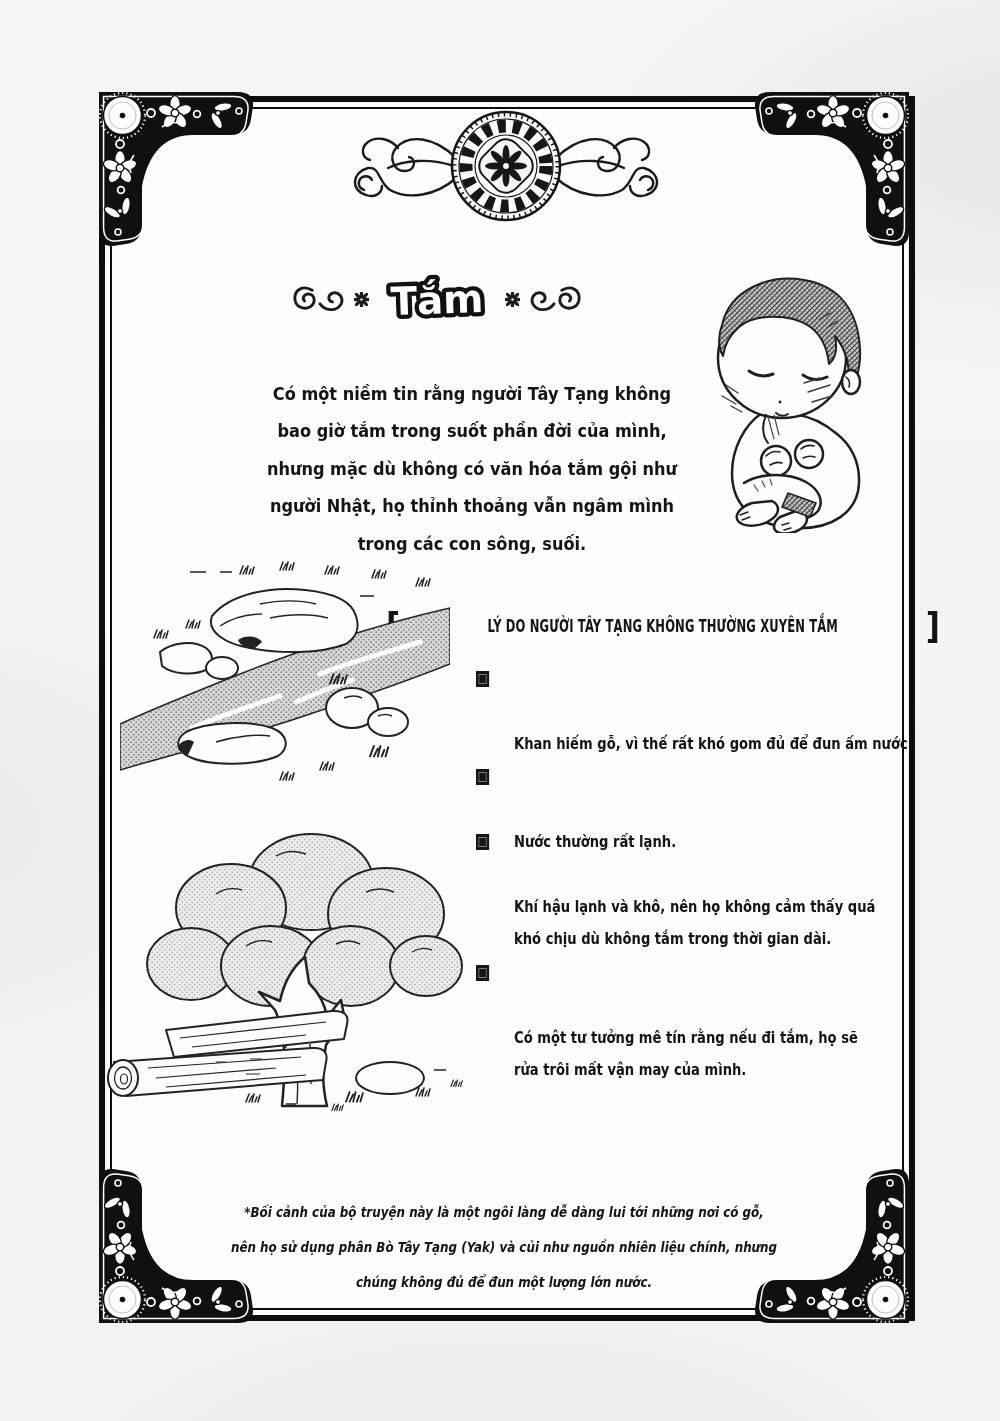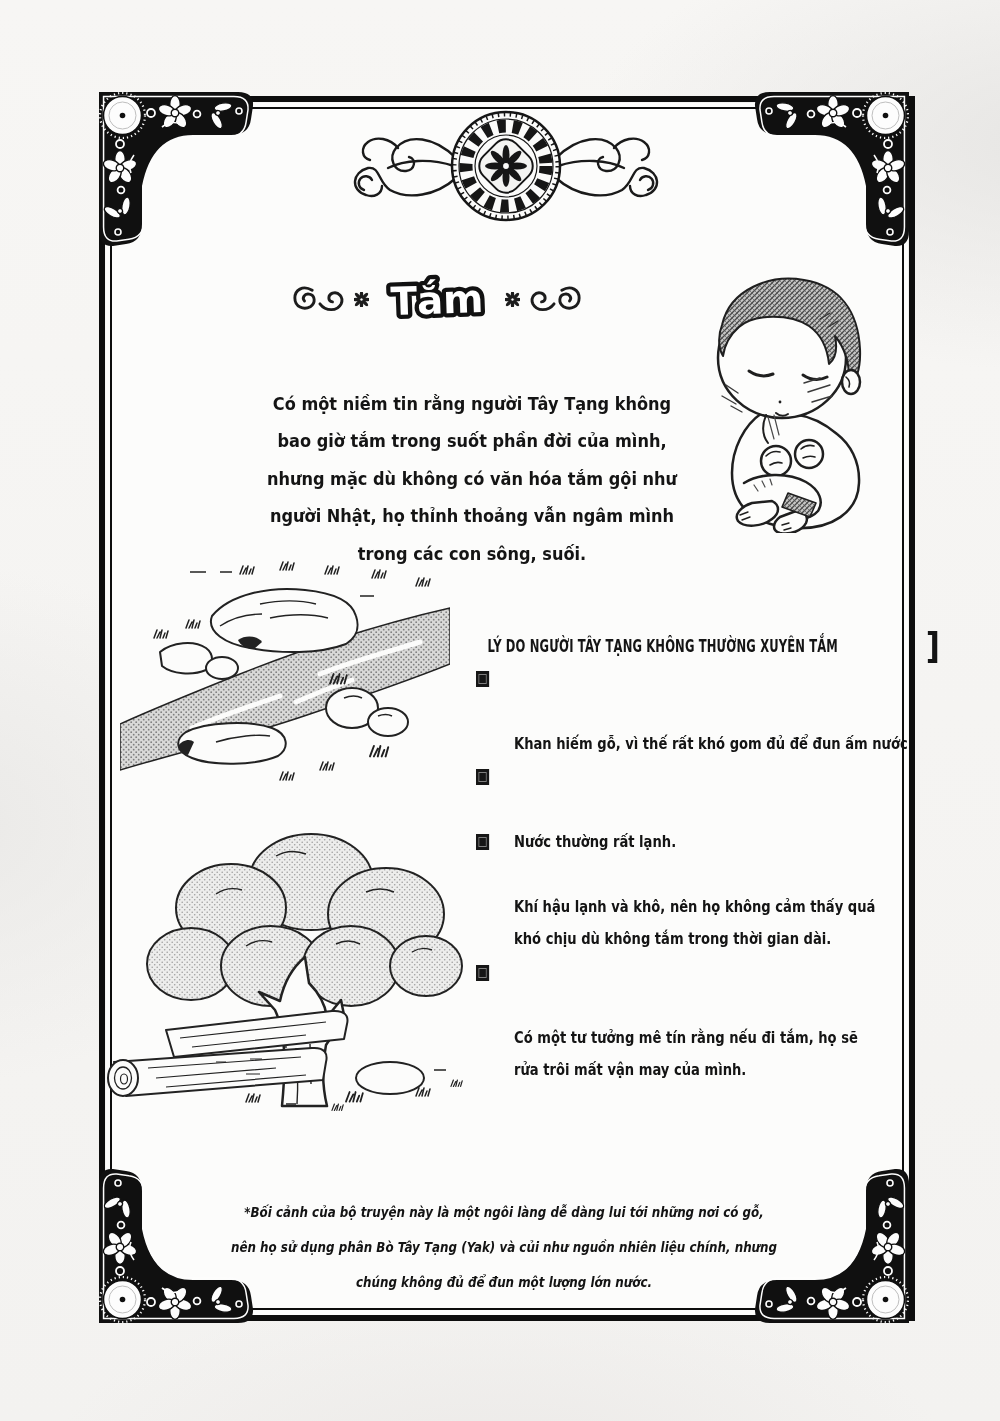--- a/index.html
+++ b/index.html
@@ -20,27 +20,27 @@
   .c-tr{left:744px;top:85px;transform:scaleX(-1);}
   .c-bl{left:92px;top:1158px;transform:scaleY(-1);}
   .c-br{left:744px;top:1158px;transform:scale(-1,-1);}
   .medallion{position:absolute;left:338px;top:102px;width:336px;height:134px;}
   .title-row{position:absolute;left:282px;top:268px;width:310px;height:62px;display:flex;align-items:center;justify-content:center;gap:9px;}
   .title-svg{width:118px;height:58px;flex:0 0 auto;}
   .curl{width:54px;height:34px;flex:0 0 auto;}
   .curl.right{transform:scaleX(-1);}
   .rosette{width:15px;height:15px;flex:0 0 auto;}
   .intro{
-    position:absolute;left:252px;top:348px;width:440px;
+    position:absolute;left:252px;top:338px;width:440px;
     font-size:17px;font-weight:bold;line-height:37.5px;text-align:center;white-space:pre-line;
   }
   .intro>span{display:block;transform:scaleX(.95);transform-origin:50% 0;}
   .reasons-heading{
     position:absolute;left:462px;top:604px;width:402px;height:44px;
-    display:flex;align-items:center;justify-content:center;gap:5px;white-space:nowrap;margin-top:20px;
+    display:flex;align-items:center;justify-content:center;gap:5px;white-space:nowrap;
   }
   .bracket{font-size:31px;font-weight:bold;transform:scaleY(1.12);line-height:1;}
   .reasons-heading .htext{font-size:17px;font-weight:bold;letter-spacing:.2px;transform:scaleX(.68);transform-origin:50% 50%;}
   .reason{
     position:absolute;left:470px;width:540px;padding-left:44px;box-sizing:border-box;
     font-size:16px;font-weight:bold;line-height:32px;white-space:pre-line;
   }
   .reason>span{display:block;transform:scaleX(.82);transform-origin:0 0;}
   .r1{top:664px;} .r2{top:762px;} .r3{top:827px;} .r4{top:958px;}
   .diamond{position:absolute;left:6px;top:7px;width:16px;height:16px;background:#161616;transform:rotate(45deg);}

